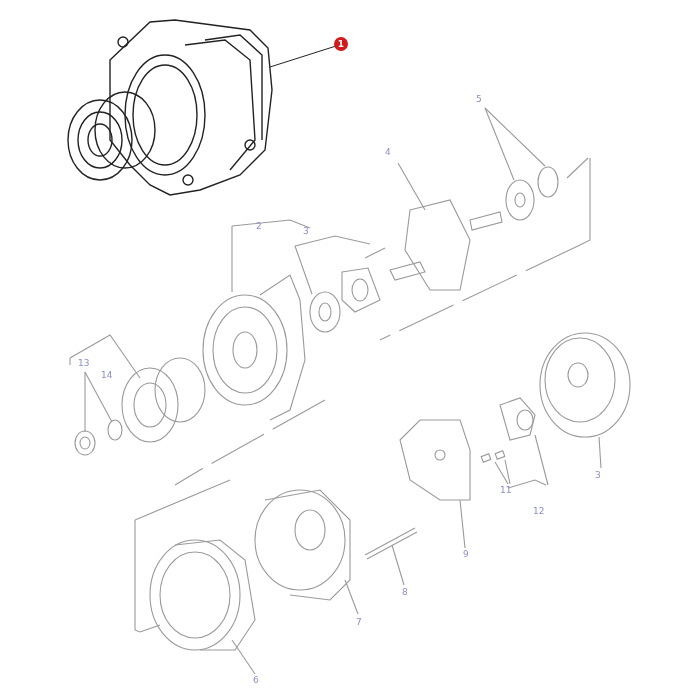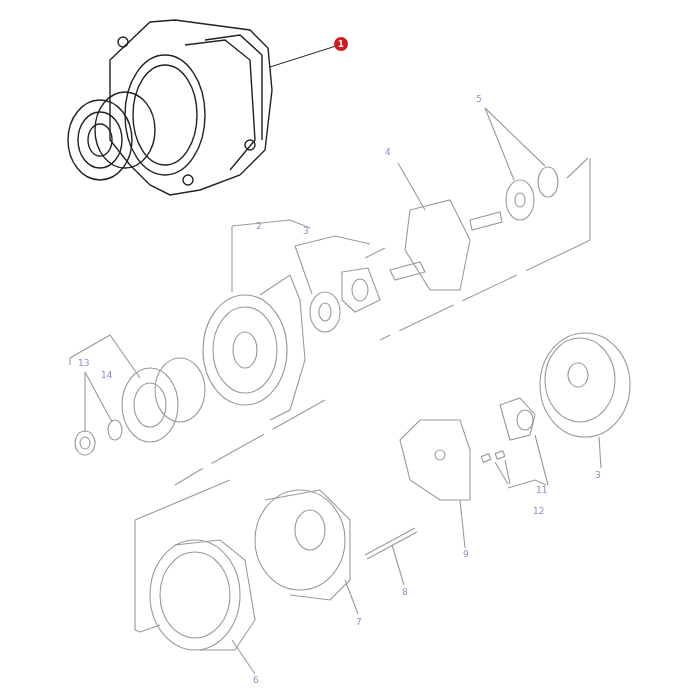--- a/index.html
+++ b/index.html
@@ -140,16 +140,16 @@
 
 <span class="callout" style="left:256px;top:222px;">2</span>
 <span class="callout" style="left:303px;top:227px;">3</span>
 <span class="callout" style="left:385px;top:148px;">4</span>
 <span class="callout" style="left:476px;top:95px;">5</span>
 <span class="callout" style="left:253px;top:676px;">6</span>
 <span class="callout" style="left:356px;top:618px;">7</span>
 <span class="callout" style="left:402px;top:588px;">8</span>
 <span class="callout" style="left:463px;top:550px;">9</span>
 <span class="callout" style="left:533px;top:507px;">12</span>
-<span class="callout" style="left:536px;top:486px;">11</span>
+<span class="callout" style="left:500px;top:486px;">11</span>
 <span class="callout" style="left:595px;top:471px;">3</span>
 <span class="callout" style="left:78px;top:326px;margin-top:33px;">13</span>
 <span class="callout" style="left:78px;top:371px;margin-left:23px;">14</span>
 
 </body></html>

